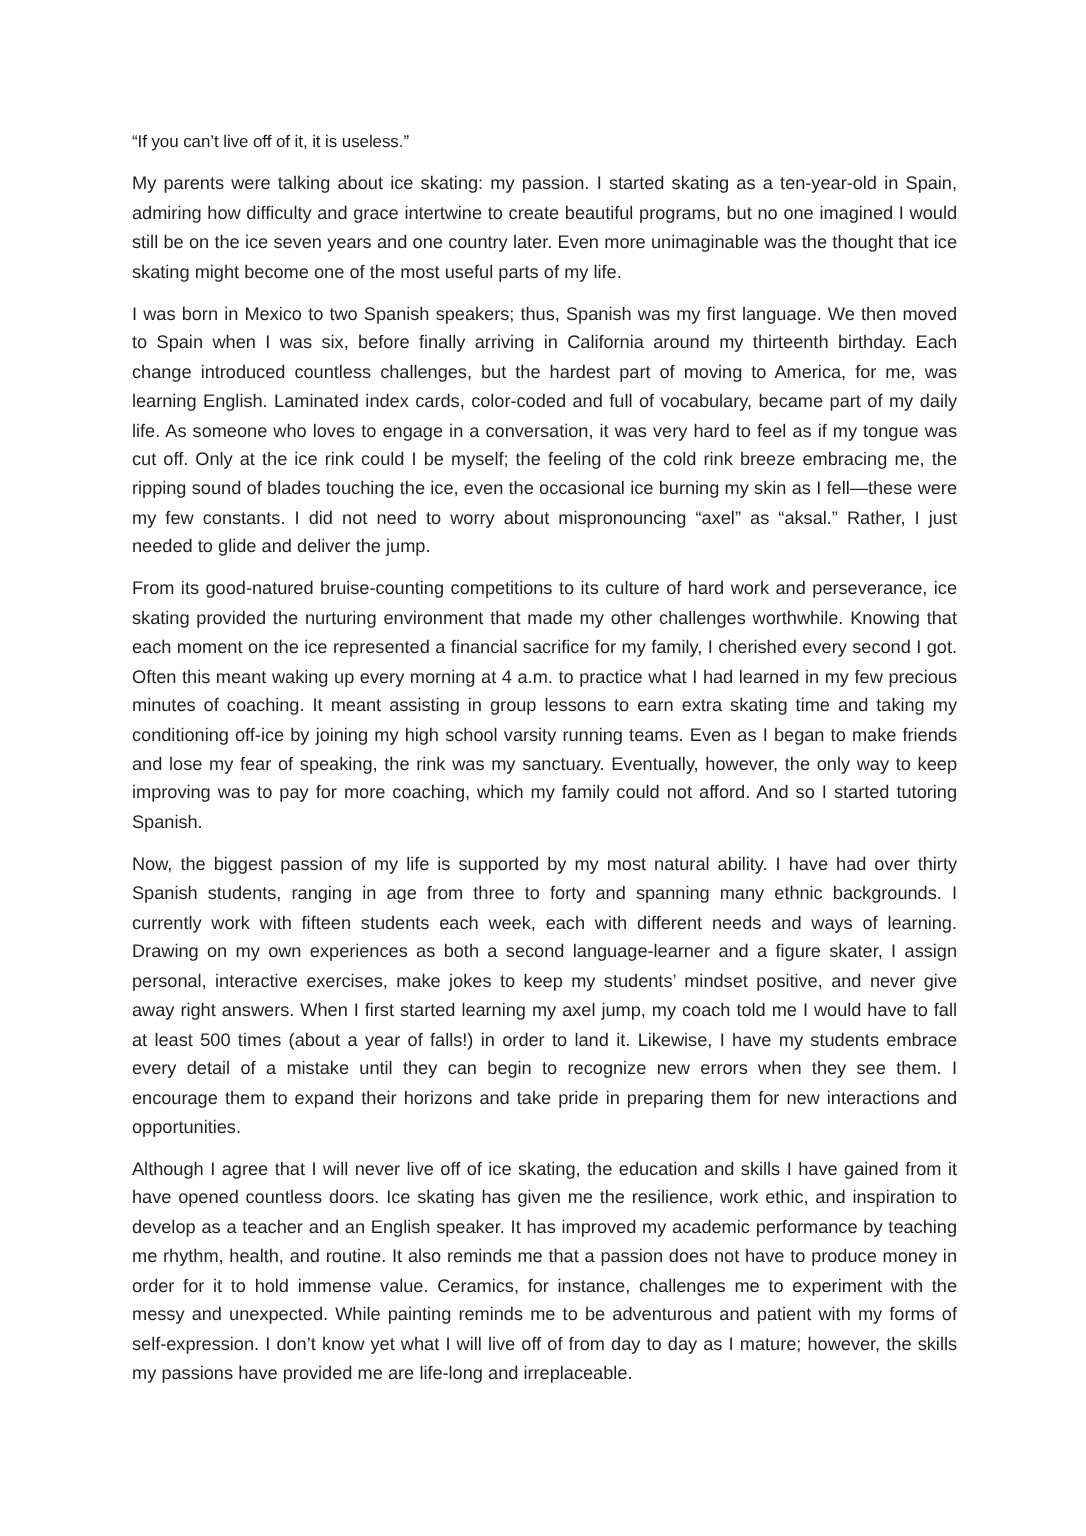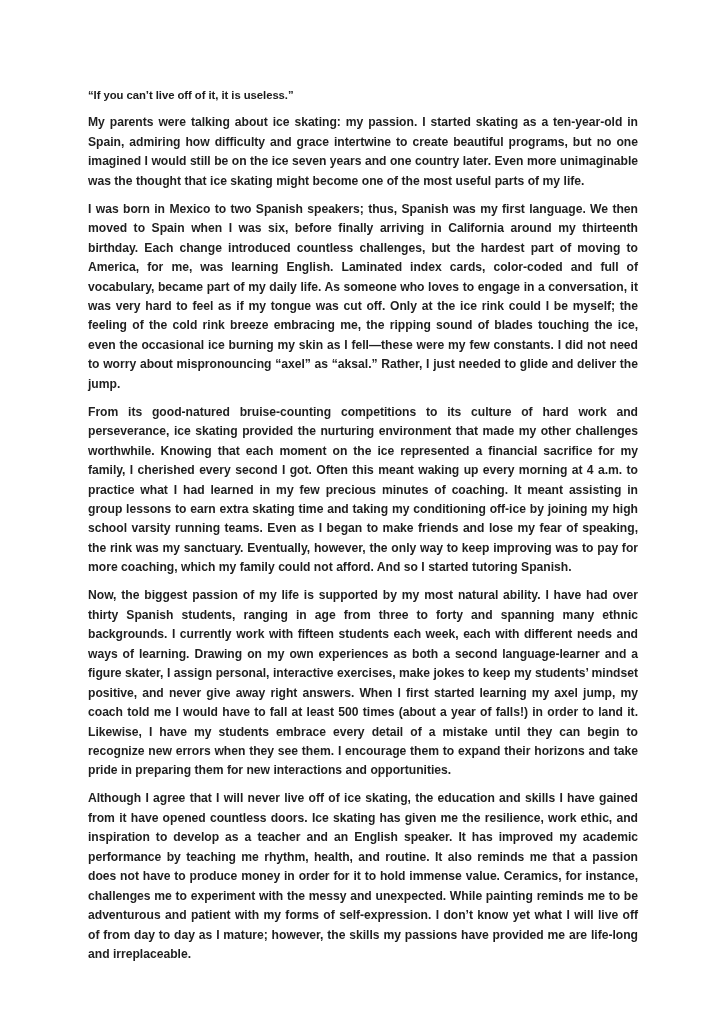--- a/index.html
+++ b/index.html
@@ -22,30 +22,30 @@
     box-sizing: border-box;
   }
   .content {
     position: absolute;
     left: 88px;
     top: 86px;
     width: 550px;
   }
   .essay-heading {
     font-size: 11.3px;
-    font-weight: bold;
+    font-weight: normal;
     color: #1a1a1a;
     line-height: 19.4px;
     margin: 0 0 8px 0;
     text-align: left;
     letter-spacing: -0.05px;
   }
   .essay-paragraph {
     font-size: 12.15px;
-    font-weight: bold;
+    font-weight: normal;
     color: #1f1f1f;
     line-height: 19.45px;
     margin: 0 0 8.5px 0;
     text-align: justify;
     text-justify: inter-word;
     letter-spacing: -0.02px;
     word-spacing: 0.1px;
   }
   .essay-paragraph:last-child {
     margin-bottom: 16px;

